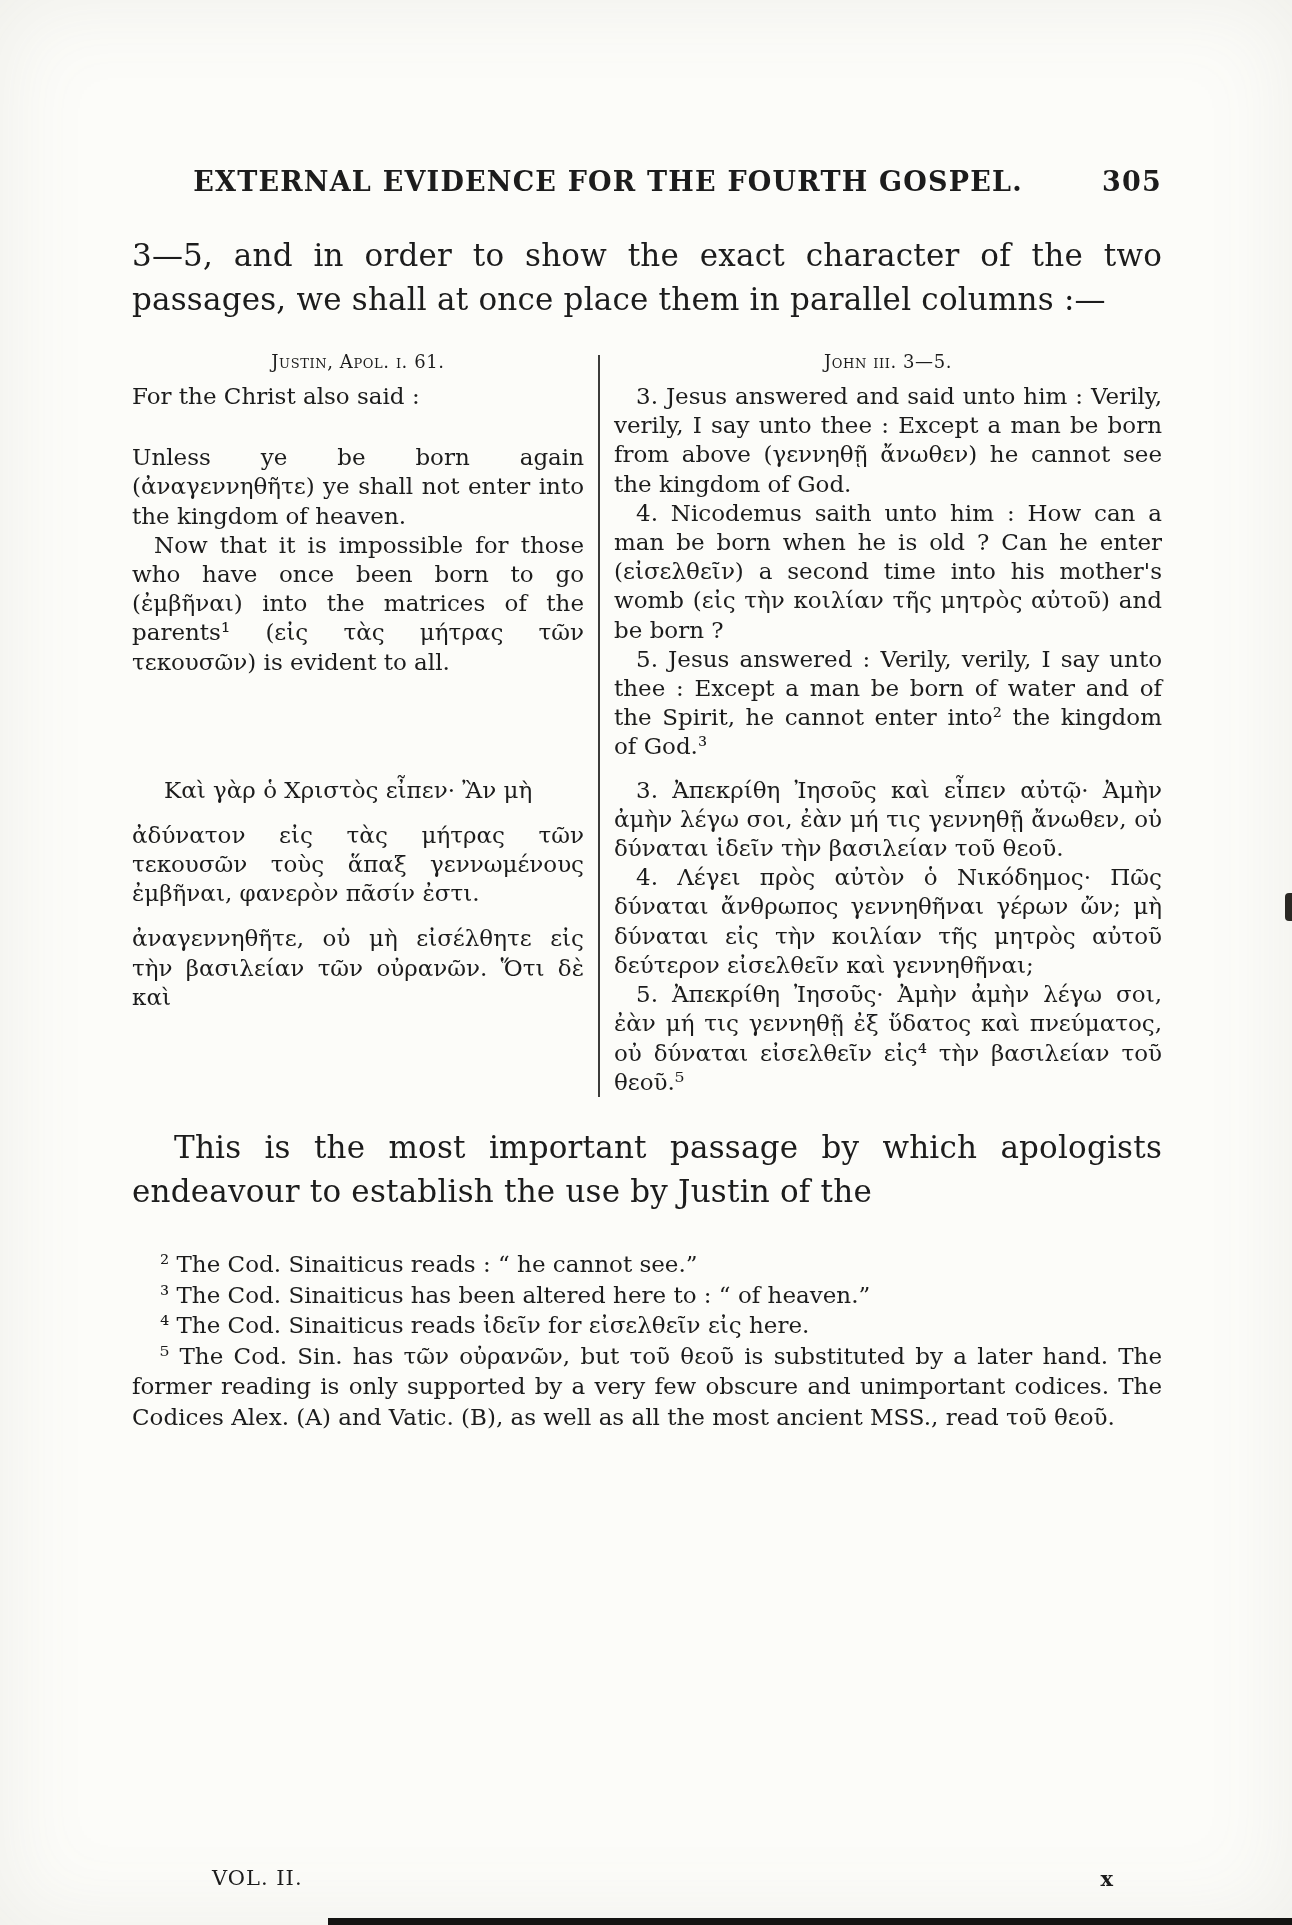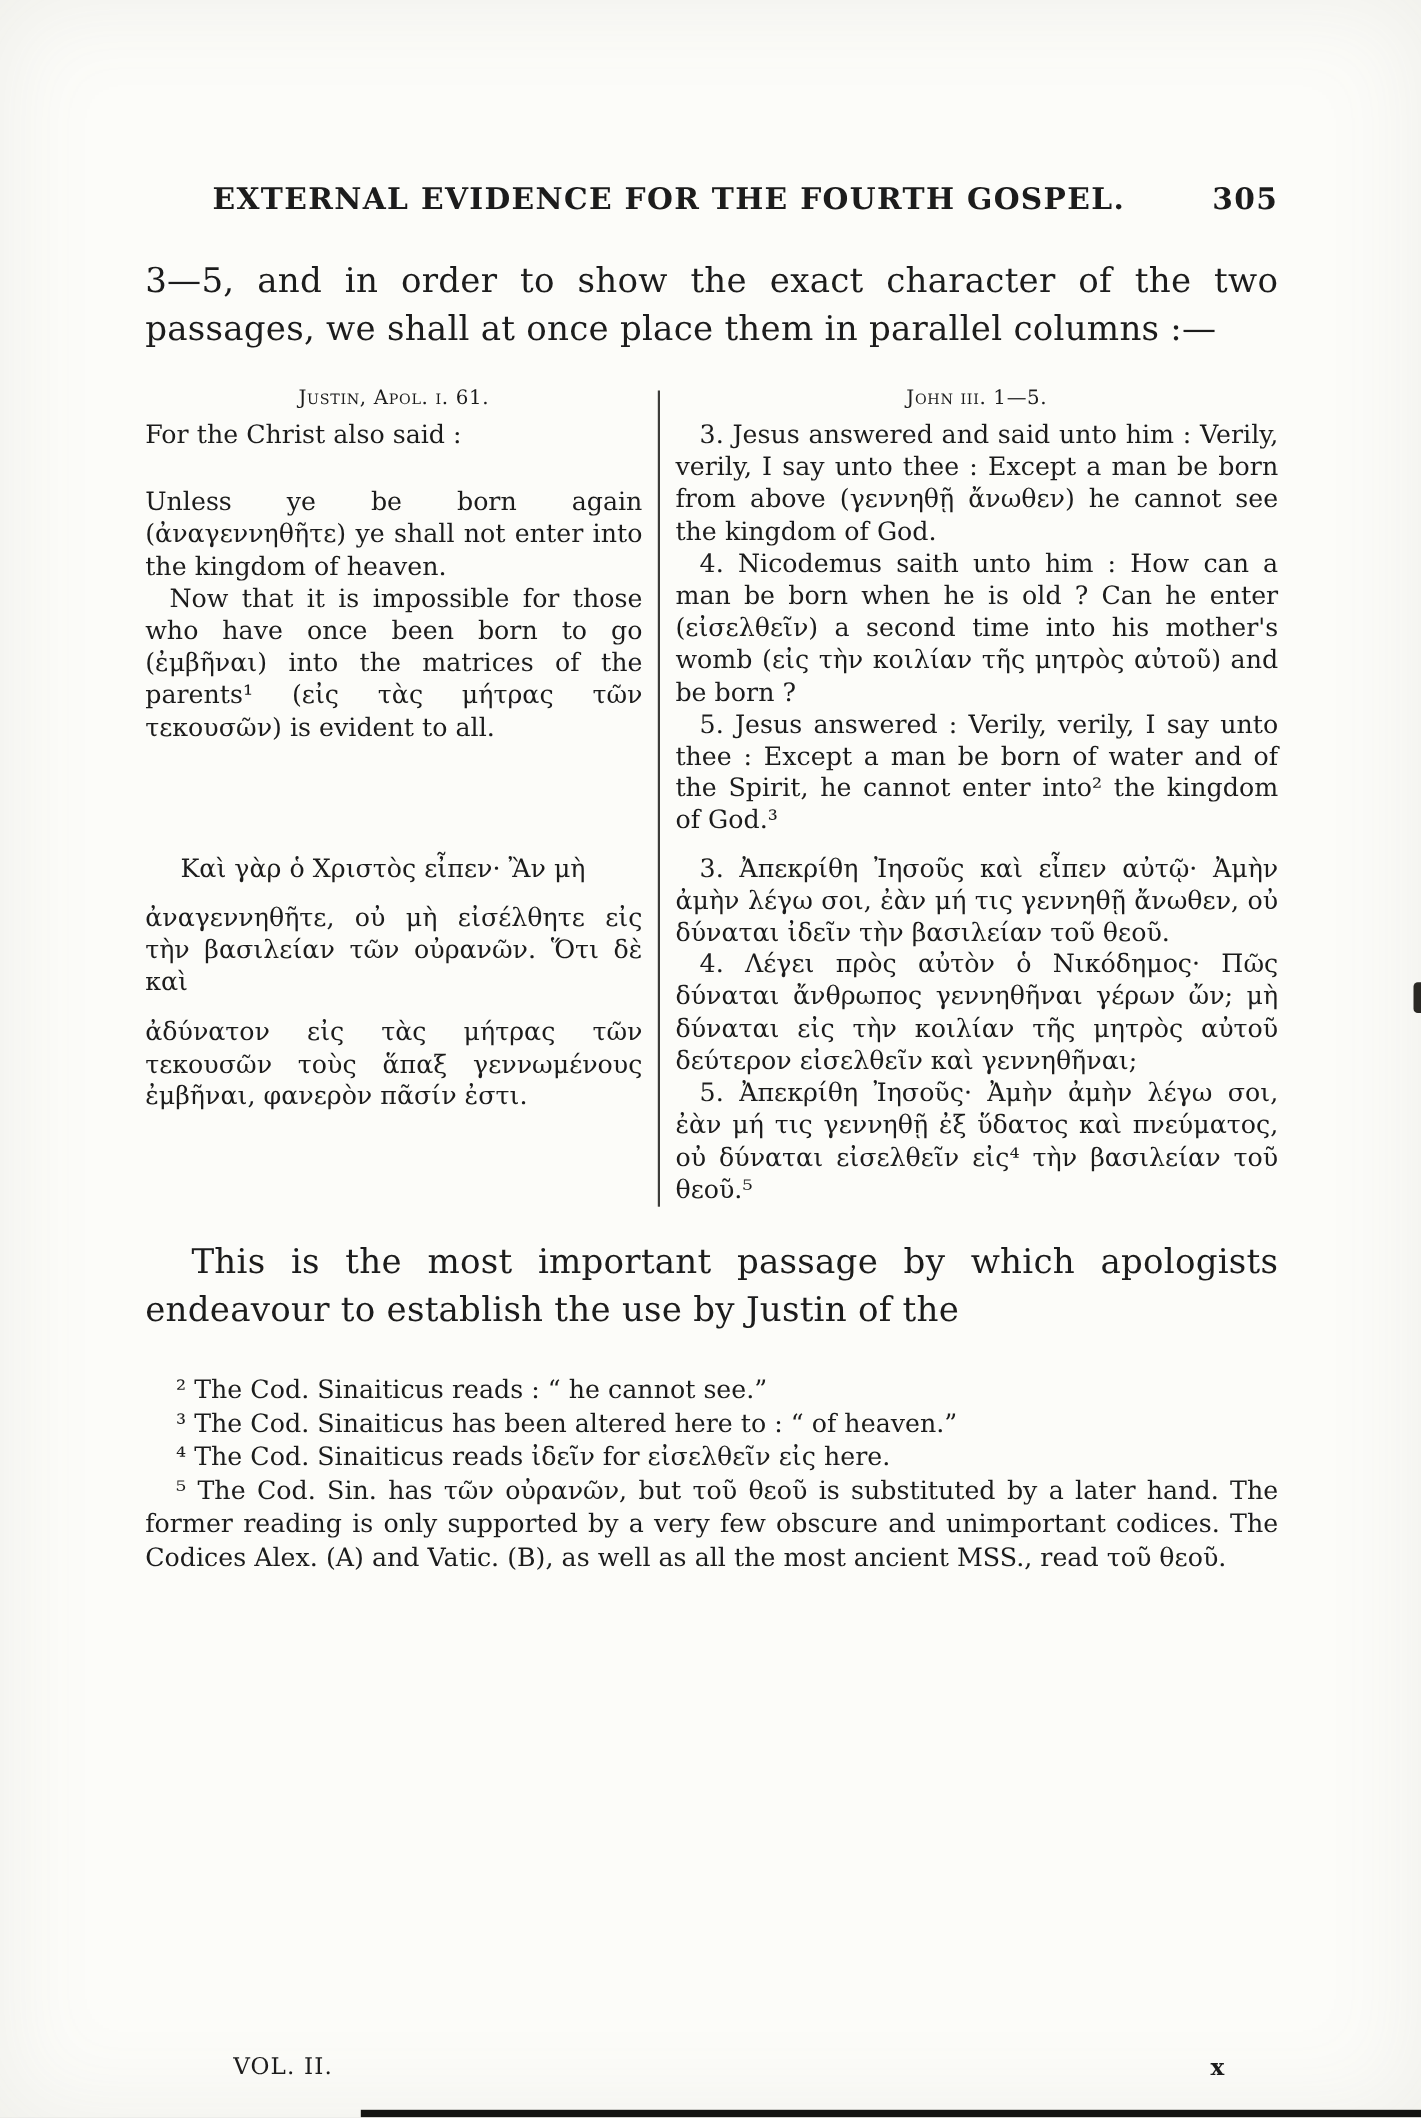--- a/index.html
+++ b/index.html
@@ -143,30 +143,30 @@
       <div class="cell-left-en">
         <h3 class="col-head">Justin, Apol. i. 61.</h3>
         <p class="cp left-first">For the Christ also said :</p>
         <p class="cp">Unless ye be born again (ἀναγεννηθῆτε) ye shall not enter into the kingdom of heaven.</p>
         <p class="cp indent">Now that it is impossible for those who have once been born to go (ἐμβῆναι) into the matrices of the parents¹ (εἰς τὰς μήτρας τῶν τεκουσῶν) is evident to all.</p>
       </div>
 
       <div class="vrule"></div>
 
       <div class="cell-right-en">
-        <h3 class="col-head">John iii. 1—5.</h3>
+        <h3 class="col-head">John iii. 3—5.</h3>
         <p class="cp indent">3. Jesus answered and said unto him : Verily, verily, I say unto thee : Except a man be born from above (γεννηθῇ ἄνωθεν) he cannot see the kingdom of God.</p>
         <p class="cp indent">4. Nicodemus saith unto him : How can a man be born when he is old ? Can he enter (εἰσελθεῖν) a second time into his mother's womb (εἰς τὴν κοιλίαν τῆς μητρὸς αὐτοῦ) and be born ?</p>
         <p class="cp indent">5. Jesus answered : Verily, verily, I say unto thee : Except a man be born of water and of the Spirit, he cannot enter into² the kingdom of God.³</p>
       </div>
 
       <div class="cell-left-gr">
         <p class="gp gp-lead">Καὶ γὰρ ὁ Χριστὸς εἶπεν· Ἂν μὴ</p>
+        <p class="gp">ἀδύνατον εἰς τὰς μήτρας τῶν τεκουσῶν τοὺς ἅπαξ γεννωμένους ἐμβῆναι, φανερὸν πᾶσίν ἐστι.</p>
         <p class="gp">ἀναγεννηθῆτε, οὐ μὴ εἰσέλθητε εἰς τὴν βασιλείαν τῶν οὐρανῶν. Ὅτι δὲ καὶ</p>
-        <p class="gp">ἀδύνατον εἰς τὰς μήτρας τῶν τεκουσῶν τοὺς ἅπαξ γεννωμένους ἐμβῆναι, φανερὸν πᾶσίν ἐστι.</p>
       </div>
 
       <div class="cell-right-gr">
         <p class="gp indent" style="margin-bottom:0">3. Ἀπεκρίθη Ἰησοῦς καὶ εἶπεν αὐτῷ· Ἀμὴν ἀμὴν λέγω σοι, ἐὰν μή τις γεννηθῇ ἄνωθεν, οὐ δύναται ἰδεῖν τὴν βασιλείαν τοῦ θεοῦ.</p>
         <p class="gp indent" style="margin-bottom:0">4. Λέγει πρὸς αὐτὸν ὁ Νικόδημος· Πῶς δύναται ἄνθρωπος γεννηθῆναι γέρων ὤν; μὴ δύναται εἰς τὴν κοιλίαν τῆς μητρὸς αὐτοῦ δεύτερον εἰσελθεῖν καὶ γεννηθῆναι;</p>
         <p class="gp indent" style="margin-bottom:0">5. Ἀπεκρίθη Ἰησοῦς· Ἀμὴν ἀμὴν λέγω σοι, ἐὰν μή τις γεννηθῇ ἐξ ὕδατος καὶ πνεύματος, οὐ δύναται εἰσελθεῖν εἰς⁴ τὴν βασιλείαν τοῦ θεοῦ.⁵</p>
       </div>
 
     </section>
 

